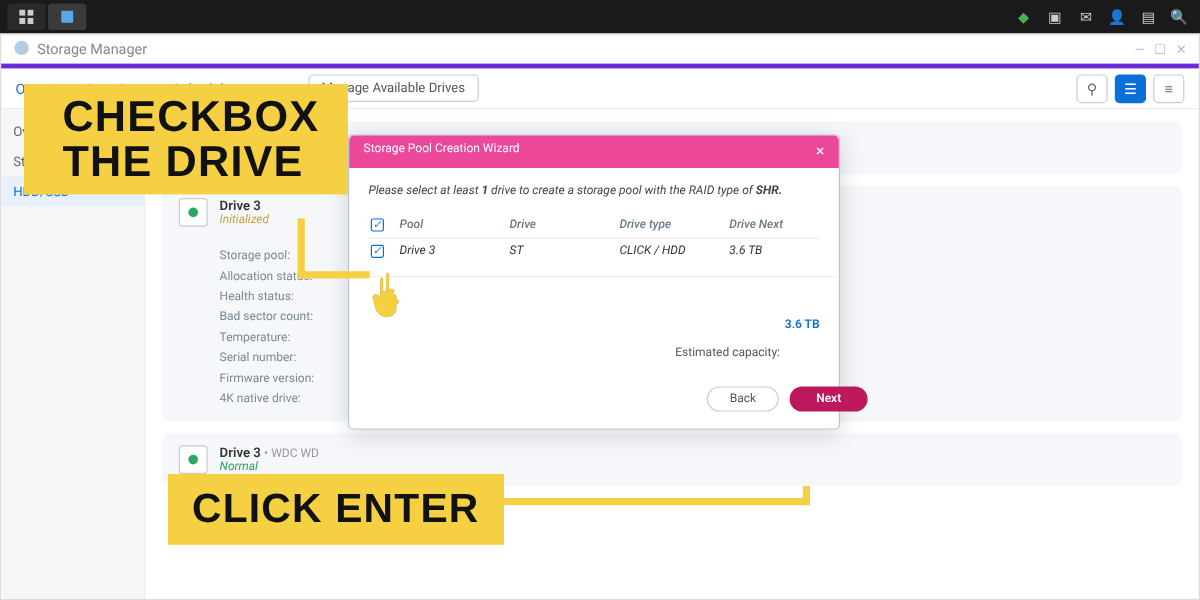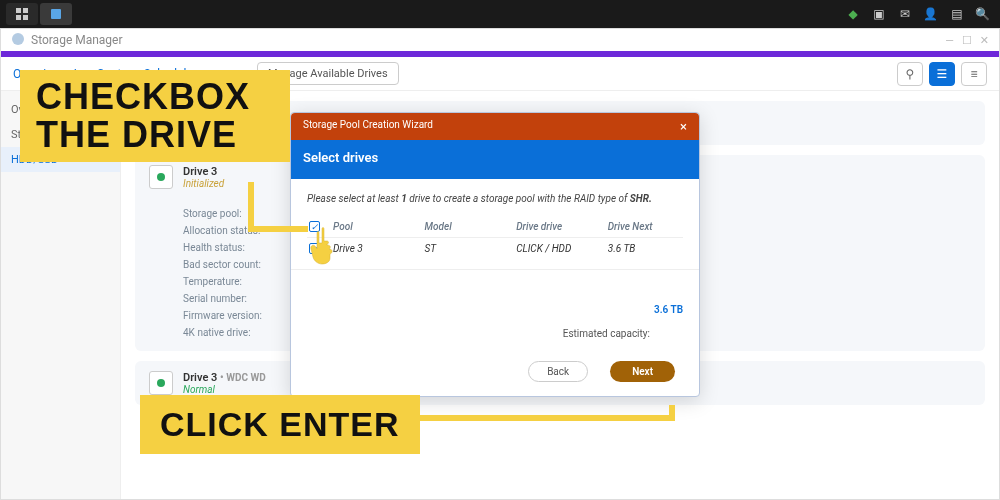--- a/index.html
+++ b/index.html
@@ -9,21 +9,21 @@
   .taskbar { height: 28px; background: #1a1a1a; display: flex; align-items: center; padding: 0 6px; }
   .taskbar-left { display: flex; gap: 2px; }
   .taskbar-btn { width: 32px; height: 22px; background: #2a2a2a; border-radius: 3px; display: flex; align-items: center; justify-content: center; cursor: pointer; }
   .taskbar-btn.active { background: #3a3a3a; }
   .taskbar-right { margin-left: auto; display: flex; gap: 4px; align-items: center; }
   .tray-icon { width: 22px; height: 20px; display: flex; align-items: center; justify-content: center; color: #ccc; font-size: 12px; cursor: pointer; }
   .tray-icon.green { color: #4caf50; }
 
   
   .window { position: absolute; top: 28px; left: 0; right: 0; bottom: 0; background: #fff; border: 1px solid #ddd; }
-  .window-title { height: 28px; display: flex; align-items: center; padding: 0 10px; color: #888; font-size: 12px; border-bottom: 6px solid #6d28d9; }
+  .window-title { height: 28px; display: flex; align-items: center; padding: 0 10px; color: #888; font-size: 12px; border-bottom: 4px solid #6d28d9; }
   .window-title .icon { margin-right: 6px; }
   .window-controls { margin-left: auto; display: flex; gap: 8px; color: #bbb; font-size: 11px; }
 
   
   .toolbar { height: 34px; display: flex; align-items: center; padding: 0 12px; gap: 8px; font-size: 12px; color: #444; border-bottom: 1px solid #eee; }
   .crumb { color: #0a6fd8; margin-right: 4px; }
   .toolbar .btn { background: #fff; border: 1px solid #ccc; border-radius: 4px; padding: 4px 10px; font-size: 11px; color: #555; cursor: pointer; }
   .toolbar-right { margin-left: auto; display: flex; gap: 6px; }
   .icon-btn { width: 26px; height: 24px; border: 1px solid #ccc; border-radius: 4px; display: flex; align-items: center; justify-content: center; font-size: 12px; color: #666; cursor: pointer; background: #fff; }
   .icon-btn.primary { background: #0a6fd8; color: #fff; border-color: #0a6fd8; }
@@ -36,38 +36,38 @@
 
   .content { flex: 1; padding: 10px 14px; overflow: hidden; position: relative; }
   .drive-card { background: #f5f7fa; border-radius: 6px; padding: 10px 14px; margin-bottom: 10px; display: flex; gap: 10px; font-size: 11px; position: relative; }
   .drive-icon { width: 24px; height: 24px; background: #fff; border: 1px solid #ccc; border-radius: 3px; display:flex; align-items:center; justify-content:center; }
   .drive-head { font-weight: 600; color: #333; }
   .drive-status { color: #2aa85c; font-size: 10px; font-style: italic; }
   .drive-details { margin-top: 6px; color: #7a8896; font-size: 10px; line-height: 1.7; }
 
   
   .modal { position: absolute; left: 290px; top: 112px; width: 410px; background: #fff; border: 1px solid #b8c6de; border-radius: 4px; box-shadow: 0 4px 20px rgba(0,0,0,.15); z-index: 5; }
-  .modal-header { background: #c2410c; color: #fff; padding: 6px 12px; font-size: 10px; border-radius: 4px 4px 0 0; display: flex; }
+  .modal-header { background: #ec4899; color: #fff; padding: 6px 12px; font-size: 10px; border-radius: 4px 4px 0 0; display: flex; }
   .modal-header .close { margin-left: auto; cursor: pointer; font-size: 13px; }
   .modal-sub { background: #0a6fd8; color: #fff; padding: 10px 12px 14px; font-size: 13px; font-weight: 600; }
   .modal-body { padding: 14px 16px 10px; font-size: 10px; color: #444; font-style: italic; }
   .instruction { margin-bottom: 12px; }
   .tbl-head, .tbl-row { display: grid; grid-template-columns: 24px 1fr 1fr 1fr 0.8fr; font-size: 10px; color: #6a7887; padding: 5px 2px; align-items: center; }
   .tbl-head { border-bottom: 1px solid #eee; font-weight: 500; }
   .tbl-row { color: #333; }
   .chk { width: 11px; height: 11px; border: 1px solid #0a6fd8; border-radius: 2px; display: inline-flex; align-items:center; justify-content:center; font-size: 9px; color: #0a6fd8; }
   .modal-footer { border-top: 1px solid #eee; padding: 10px 16px 14px; display: flex; align-items: center; font-size: 10px; }
   .est-label { color: #555; margin-left: auto; margin-right: 4px; margin-top: 48px; }
   .est-val { color: #0a6fd8; font-weight: 600; }
-  .footer-btns { width: 100%; display: flex; justify-content: flex-end; gap: 22px; margin-top: 8px; padding: 0 24px 14px; }
+  .footer-btns { width: 100%; display: flex; justify-content: flex-end; gap: 9px; margin-top: 8px; padding: 0 24px 14px; margin-left: 48px; }
   .btn-sec { background: #fff; border: 1px solid #ccc; border-radius: 12px; padding: 4px 18px; font-size: 10px; color: #555; cursor: pointer; }
-  .btn-pri { background: #a16207; color: #fff; border: none; border-radius: 12px; padding: 4px 22px; font-size: 10px; font-weight: 600; cursor: pointer; }
-
-  
-  .anno { position: absolute; background: #f5d042; padding: 8px 16px; font-family: Impact, "Arial Black", sans-serif; font-weight: 900; letter-spacing: 1px; z-index: 20; color: #111; text-transform: uppercase; }
+  .btn-pri { background: #be185d; color: #fff; border: none; border-radius: 12px; padding: 4px 22px; font-size: 10px; font-weight: 600; cursor: pointer; }
+
+  
+  .anno { position: absolute; background: #f5d042; padding: 8px 32px; font-family: Impact, "Arial Black", sans-serif; font-weight: 900; letter-spacing: 1px; z-index: 20; color: #111; text-transform: uppercase; }
   .anno1 { top: 70px; left: 20px; font-size: 36px; line-height: 1.05; width: 270px; }
   .anno2 { top: 395px; left: 140px; font-size: 34px; padding: 10px 20px; }
   .connector { position: absolute; background: #f5d042; z-index: 19; }
   .pointer-hand { position: absolute; left: 308px; top: 225px; z-index: 21; }
 
   .green-dot { width:8px; height:8px; background:#2aa85c; border-radius:50%; display:inline-block; }
 </style>
 </head>
 <body>
 
@@ -167,45 +167,44 @@
         </div>
       </div>
 
       <div class="drive-card">
         <div class="drive-icon">
             <span class="green-dot"></span>
           </div>
         <div>
           <div class="drive-head">
             <span>Drive 3</span>
-            <span style="font-weight:700;color:#999;font-size:10px;">• WDC WD</span>
+            <span style="font-weight:400;color:#999;font-size:10px;">• WDC WD</span>
           </div>
           <div class="drive-status">Normal</div>
         </div>
       </div>
 
     </div>
   </div>
 </div>
 
 <div class="modal">
   <div class="modal-header">
     <span>Storage Pool Creation Wizard</span>
     <span class="close">×</span>
   </div>
-  <div class="modal-sub">Select drives</div>
   <div class="modal-body">
     <div class="instruction">
       <span>Please select at least </span><b>1</b><span> drive to create a storage pool with the RAID type of </span><b>SHR.</b>
     </div>
     <div class="tbl-head">
       <span class="chk">✓</span>
       <span>Pool</span>
-      <span>Model</span>
-      <span>Drive drive</span>
+      <span>Drive</span>
+      <span>Drive type</span>
       <span>Drive Next</span>
     </div>
     <div class="tbl-row">
       <span class="chk">✓</span>
       <span>Drive 3</span>
       <span>ST</span>
       <span>CLICK / HDD</span>
       <span>3.6 TB</span>
     </div>
   </div>

